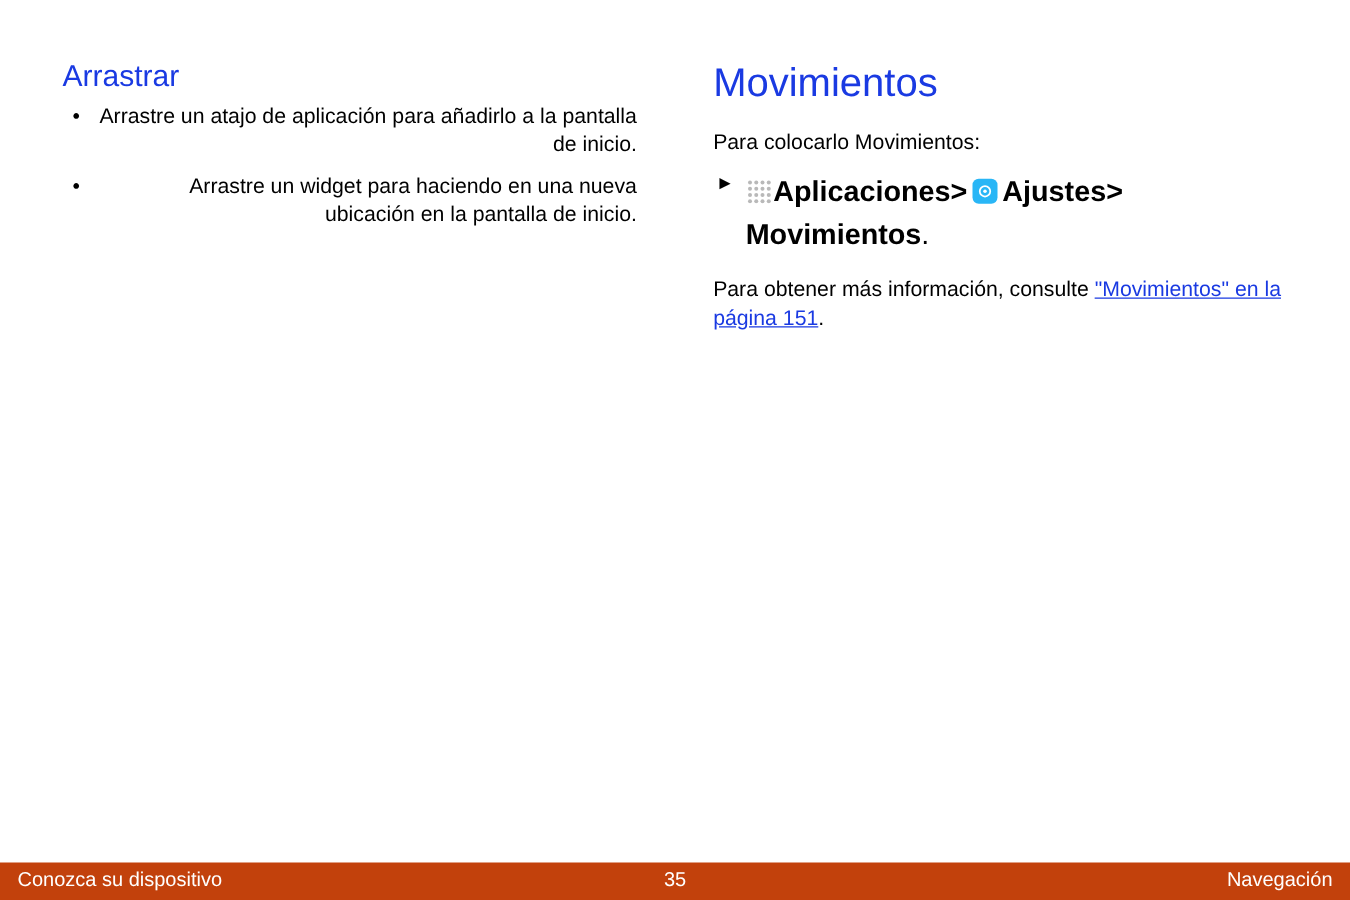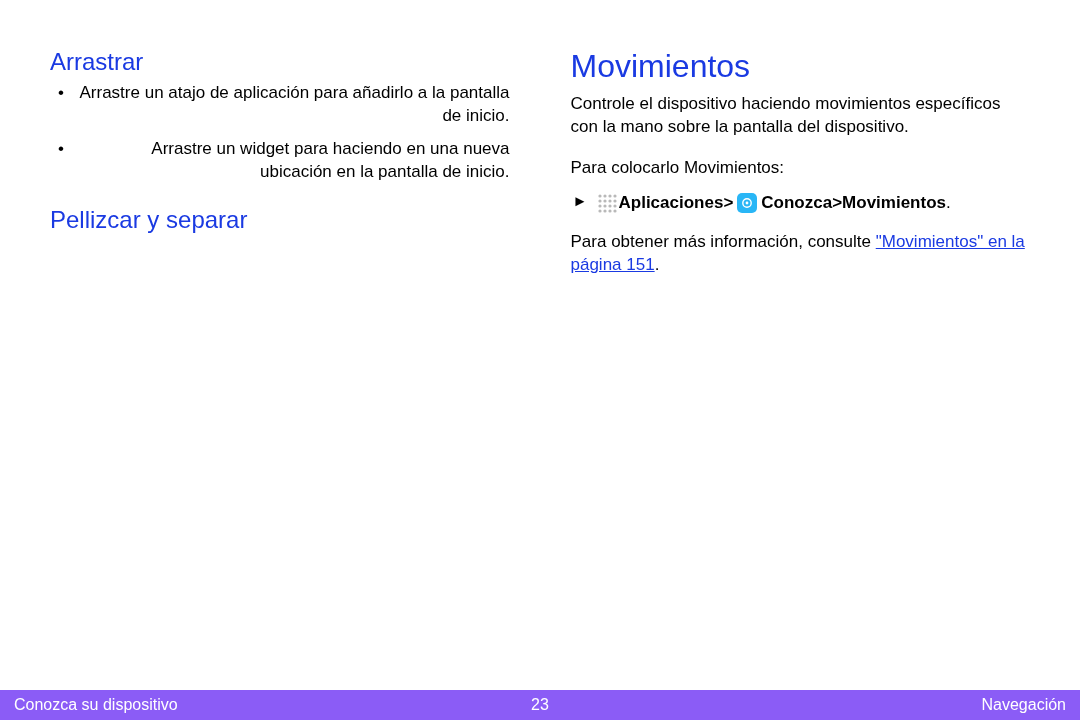--- a/index.html
+++ b/index.html
@@ -74,21 +74,21 @@
       position: absolute;
       left: 2px;
       top: 0;
       font-size: 15px;
     }
     .step-sub {
       padding-left: 26px;
       display: flex;
       align-items: center;
       flex-wrap: wrap;
-      font-size: 17px;
+      font-size: 23px;
       line-height: 1.5;
       margin-bottom: 10px;
     }
     .apps-icon {
       display: inline-block;
       width: 20px;
       height: 20px;
       vertical-align: middle;
       margin-right: 2px;
     }
@@ -110,21 +110,21 @@
     .link {
       color: #1a3ae2;
       text-decoration: underline;
       font-size: 17px;
       cursor: pointer;
     }
     .footer {
       position: absolute;
       bottom: 0; left: 0; right: 0;
       height: 30px;
-      background: #8b5cf6;
+      background: #c2410c;
       color: #fff;
       display: flex;
       align-items: center;
       justify-content: space-between;
       padding: 0 14px;
       font-size: 16px;
     }
     .footer-center {
       position: absolute;
       left: 50%;
@@ -137,27 +137,25 @@
 
 <div class="page">
   <div class="col">
     <div class="h2">Arrastrar</div>
     <ul class="bullets">
       <li>Arrastre un atajo de aplicación para añadirlo a la pantalla de inicio.</li>
       <li>Arrastre un widget para haciendo en una nueva ubicación en la pantalla de inicio.</li>
     </ul>
 
     <div class="section2">
-      <div class="h2">Pellizcar y separar</div>
     </div>
   </div>
 
   <div class="col">
     <div class="h1">Movimientos</div>
-    <div class="body-text">Controle el dispositivo haciendo movimientos específicos con la mano sobre la pantalla del dispositivo.</div>
     <div class="body-text enable-intro">Para colocarlo Movimientos:</div>
 
     <div class="step-list">
       <div class="step-item">
         <span class="arrow">►</span>
       </div>
       <div class="step-sub">
         <span class="apps-icon">
           <svg viewBox="0 0 20 20" width="20" height="20">
             <g fill="#b9b9b9">
@@ -181,31 +179,31 @@
           </svg>
         </span>
         <span class="bold">Aplicaciones</span>
         <span class="bold"> &gt; </span>
         <span class="settings-icon">
           <svg viewBox="0 0 20 20" width="14" height="14">
             <circle cx="10" cy="10" r="6" fill="none" stroke="#fff" stroke-width="2"></circle>
             <circle cx="10" cy="10" r="2" fill="#fff"></circle>
           </svg>
         </span>
-        <span class="bold">Conozca</span>
+        <span class="bold">Ajustes</span>
         <span class="bold"> &gt; </span>
         <span class="bold">Movimientos</span>
         <span>.</span>
       </div>
     </div>
 
     <div class="body-text more-info">
       <span>Para obtener más información, consulte </span>
       <span class="link">"Movimientos" en la página 151</span><span>.</span>
     </div>
   </div>
 </div>
 
 <div class="footer">
   <span>Conozca su dispositivo</span>
-  <span class="footer-center">23</span>
+  <span class="footer-center">35</span>
   <span>Navegación</span>
 </div>
 
 </body></html>

